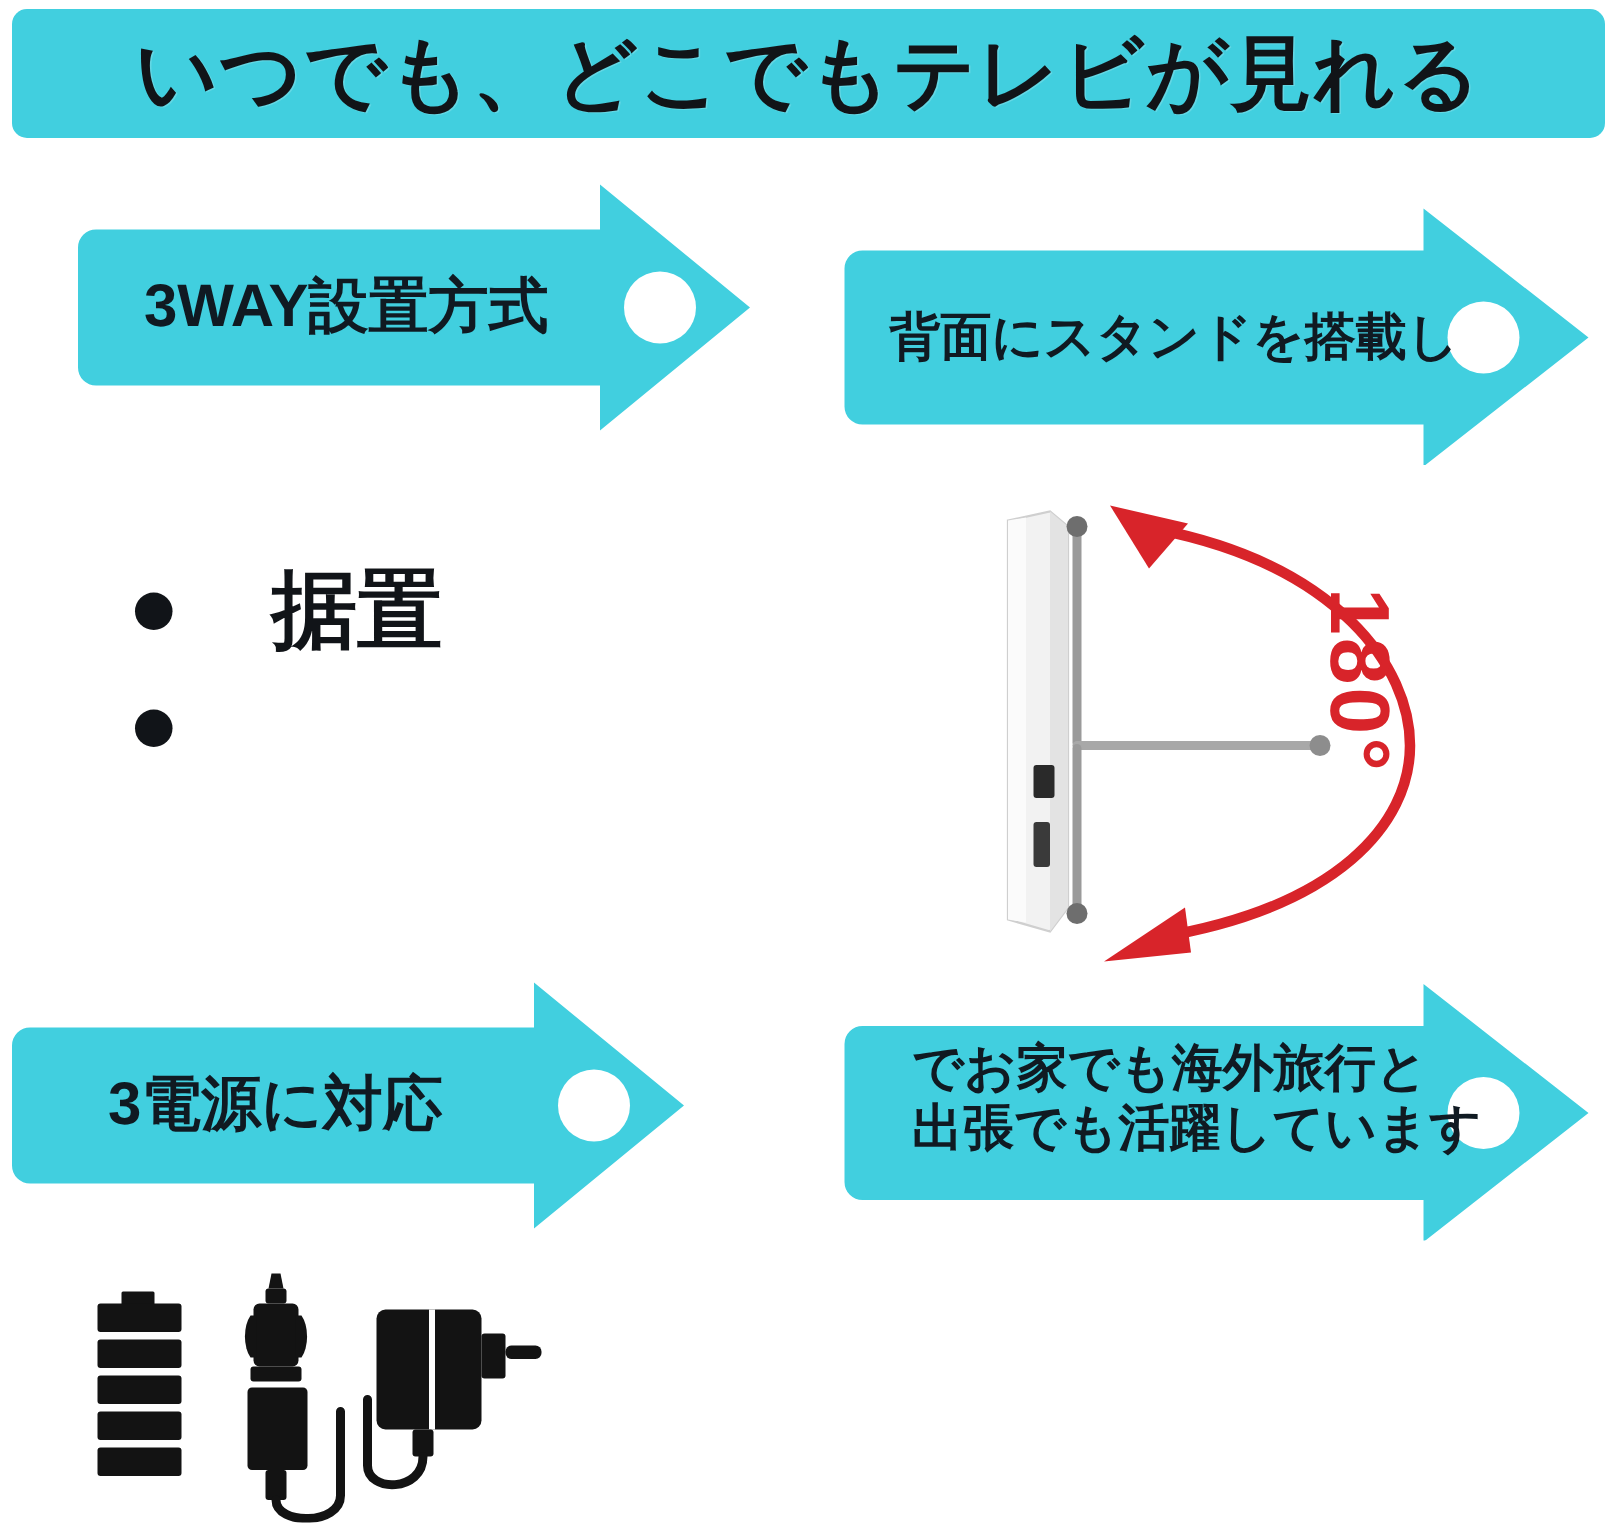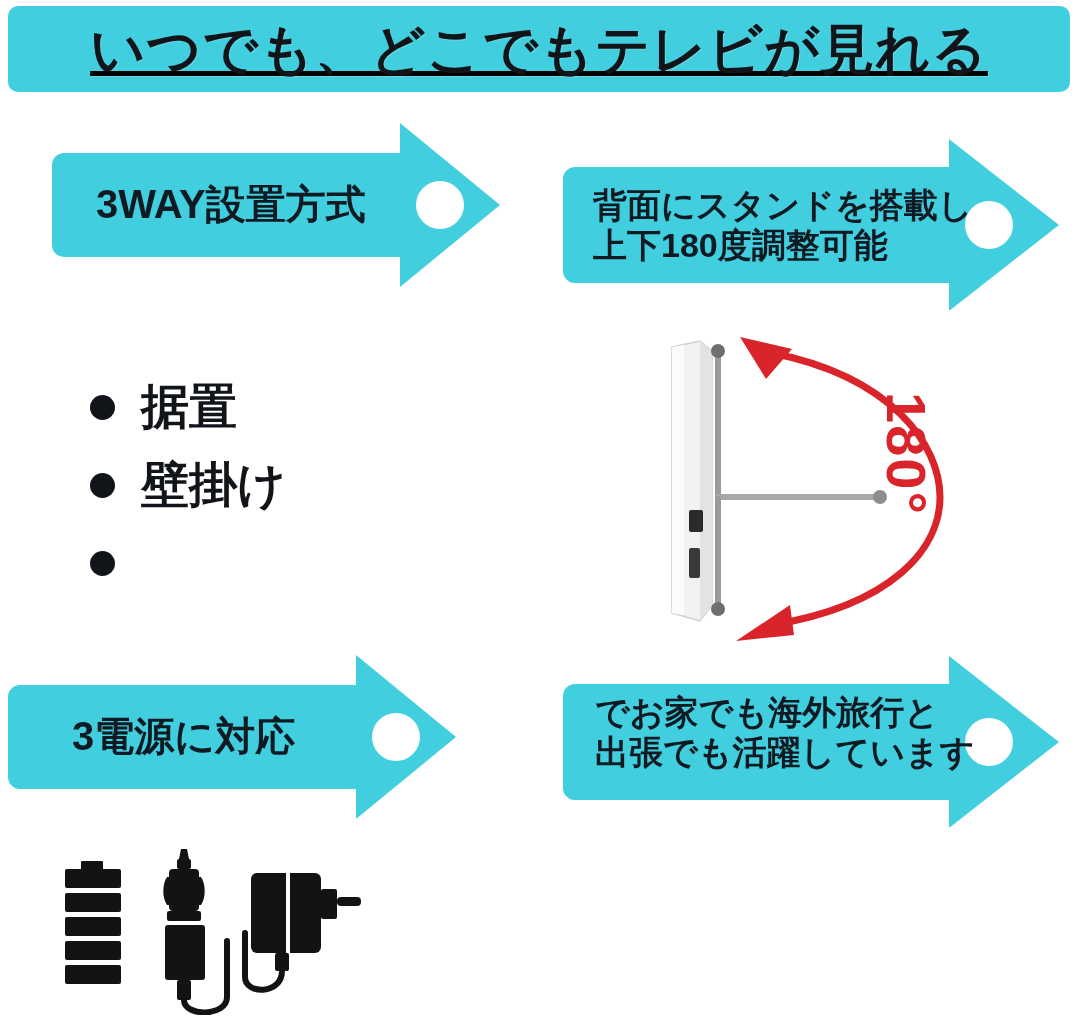--- a/index.html
+++ b/index.html
@@ -23,21 +23,20 @@
     position: absolute;
     left: 8px;
     top: 6px;
     width: 1062px;
     height: 86px;
     background: #41cfdf;
     border-radius: 10px;
     display: flex;
     align-items: center;
     justify-content: center;
-    text-decoration: underline;
   }
   .header-title {
     font-size: 54px;
     font-weight: 700;
     color: #111418;
     letter-spacing: 1px;
     line-height: 1;
     white-space: nowrap;
     text-shadow: 1px 1px 0 rgba(255,255,255,0.18);
   }
@@ -78,21 +77,21 @@
     white-space: nowrap;
   }
   .bullet-dot {
     display: inline-block;
     background: #111418;
     border-radius: 50%;
     flex: none;
   }
 
   .install-list { left: 90px; top: 368px; }
-  .install-list .bullet-item { font-size: 48px; height: 78px; }
+  .install-list .bullet-item { font-size: 57px; height: 78px; gap: 40px; }
   .install-list .bullet-dot { width: 25px; height: 25px; margin-right: 26px; }
 
   .power-list { left: 556px; top: 862px; }
   .power-list .bullet-item { font-size: 41px; height: 48px; }
   .power-list .bullet-dot { width: 17px; height: 17px; margin-right: 18px; }
 
   
   .tv-illustration {
     position: absolute;
     left: 640px;
@@ -144,35 +143,30 @@
     </div>
   </div>
 
   <div class="arrow-banner" style="left:556px; top:135px; width:524px; height:175px;text-decoration:underline;">
     <svg width="524" height="175" style="position:absolute; left:0; top:0;">
       <path d="M19,32 h374 v-28 l110,86 l-110,86 v-28 h-374 a12,12 0 0 1 -12,-12 v-92 a12,12 0 0 1 12,-12 z" fill="#41cfdf"></path>
       <circle cx="433" cy="90" r="24" fill="#ffffff"></circle>
     </svg>
     <div class="arrow-body" style="left:19px; top:32px; width:374px; height:116px; background:none;">
       <div class="banner-text" style="font-size:34px; padding-left:18px;">背面にスタンドを搭載し</div>
-      <div class="banner-text" style="font-size:34px; padding-left:18px;">上下180度調整可能</div>
     </div>
   </div>
 
   <ul class="bullet-list install-list">
     <li class="bullet-item">
       <span class="bullet-dot"></span>
       <span>据置</span>
     </li>
     <li class="bullet-item">
       <span class="bullet-dot"></span>
-      <span>壁掛け</span>
-    </li>
-    <li class="bullet-item">
-      <span class="bullet-dot"></span>
     </li>
   </ul>
 
   <div class="tv-illustration">
     <svg width="330" height="350" viewBox="0 0 330 350">
 
       <path d="M32,42 L60,36 L72,46 L72,300 L60,316 L32,308 Z" fill="#f2f2f2" stroke="#cfcfcf" stroke-width="1.5"></path>
       <path d="M32,42 L44,40 L44,310 L32,308 Z" fill="#fbfbfb"></path>
       <path d="M60,36 L72,46 L72,300 L60,316 Z" fill="#e3e3e3"></path>
 
@@ -206,21 +200,21 @@
     <div class="arrow-body" style="left:20px; top:33px; width:336px; height:104px; background:none;">
       <div class="banner-text" style="font-size:40px; padding-left:52px;">3電源に対応</div>
     </div>
   </div>
 
   <div class="arrow-banner" style="left:556px; top:652px; width:524px; height:175px;">
     <svg width="524" height="175" style="position:absolute; left:0; top:0;">
       <path d="M19,32 h374 v-28 l110,86 l-110,86 v-28 h-374 a12,12 0 0 1 -12,-12 v-92 a12,12 0 0 1 12,-12 z" fill="#41cfdf"></path>
       <circle cx="433" cy="90" r="24" fill="#ffffff"></circle>
     </svg>
-    <div class="arrow-body" style="left:21px; top:32px; width:374px; height:96px; background:none;">
+    <div class="arrow-body" style="left:34px; top:32px; width:374px; height:96px; background:none;">
       <div class="banner-text" style="font-size:34px; padding-left:18px;">でお家でも海外旅行と</div>
       <div class="banner-text" style="font-size:34px; padding-left:18px;">出張でも活躍しています</div>
     </div>
   </div>
 
   <div class="power-icons">
     <svg width="310" height="170" viewBox="0 0 310 170">
 
       <g fill="#131313">
         <rect x="26" y="16" width="22" height="9" rx="1"></rect>

